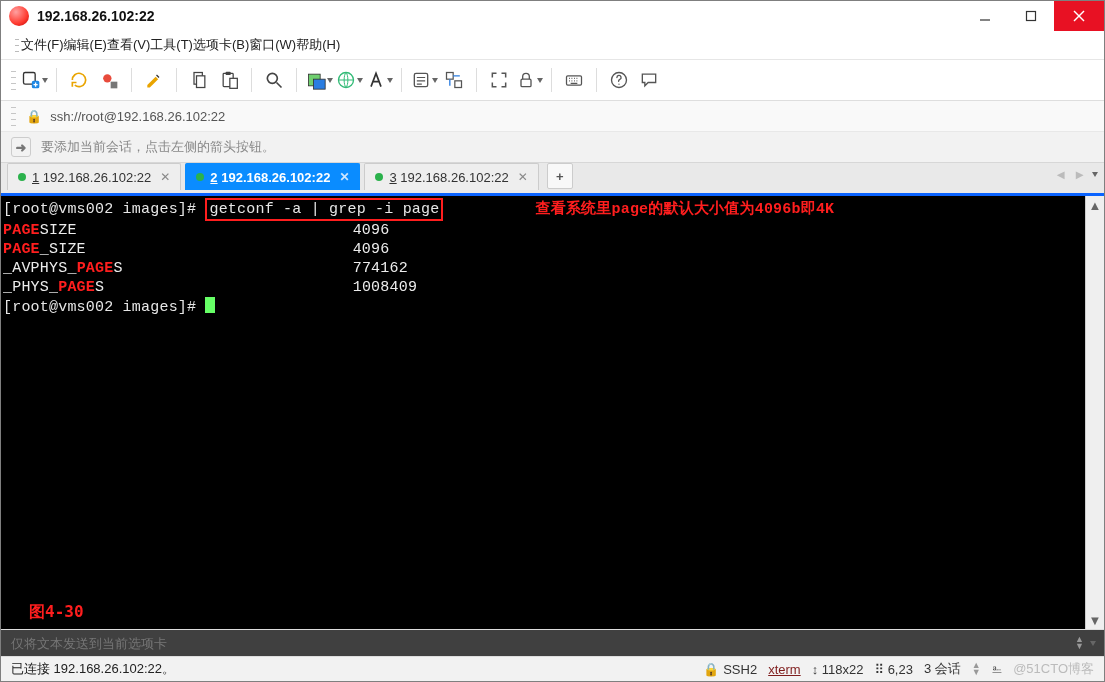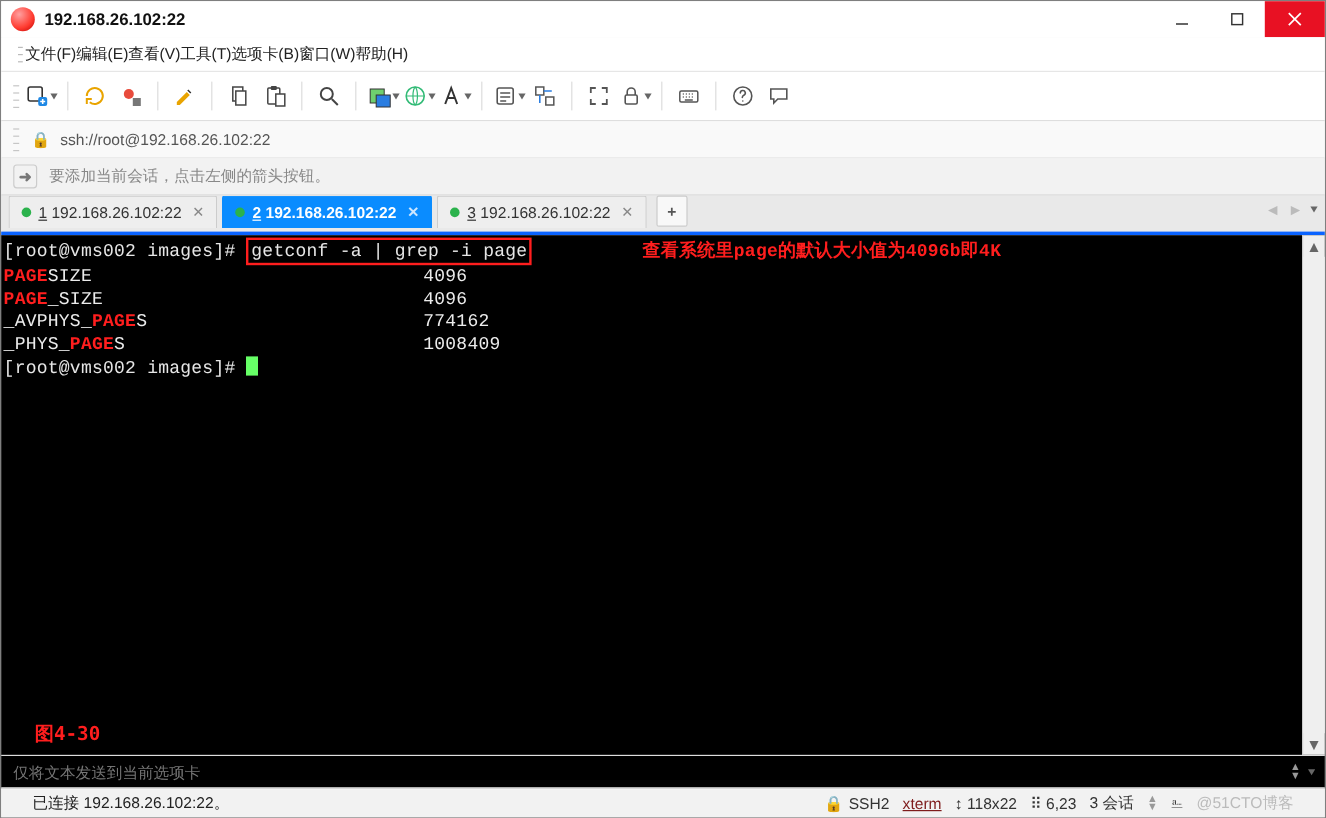--- a/index.html
+++ b/index.html
@@ -41,24 +41,24 @@
   .terminal { flex:1; font-family: Consolas, "Courier New", monospace; font-size:15px; line-height:19px; color:#ececec; padding:2px 2px 0 2px; white-space:pre; overflow:hidden; letter-spacing:.2px; }
   .hlred { color:#ff1e1e; font-weight:700;margin-top:25px; }
   .term-plain { color:#e6e6e6; }
   .cmd-box { border:2px solid #ff1e1e; padding:0px 2px; display:inline-block; color:#e6e6e6;text-align:right;}
   .ann { color:#ff1e1e; font-weight:700; }
   .cursor { display:inline-block; width:10px; height:16px; background:#66ff66; vertical-align:-2px; }
   .fig-label { position:absolute; left:28px; bottom:6px; color:#ff1e1e; font-weight:700; font-size:16px; font-family: Consolas, monospace;}
   .vscroll { width:18px; background:#efefef; border-left:1px solid #ccc; display:flex; flex-direction:column; }
   .vscroll .sbtn { height:18px; display:flex; align-items:center; justify-content:center; color:#666; }
   .vscroll .track { flex:1; background:#efefef; }
-  .send-row { height:26px; background:#000000; display:flex; align-items:center; padding:0 8px; border-top:1px solid #ddd; border-bottom:1px solid #ddd; }
+  .send-row { height:26px; background:#404040; display:flex; align-items:center; padding:0 8px; border-top:1px solid #ddd; border-bottom:1px solid #ddd; }
   .send-input { flex:1; border:none; background:transparent; color:#999; font-size:13px; outline:none; }
   .send-right { display:flex; align-items:center; gap:6px; color:#888; }
-  .statusbar { height:24px; background:#f2f2f2; display:flex; align-items:center; padding:0 26px; font-size:13px; color:#222; }
+  .statusbar { height:24px; background:#f2f2f2; display:flex; align-items:center; padding:0 10px; font-size:13px; color:#222; }
   .sb-left { flex:1; }
   .sb-items { display:flex; align-items:center; gap:11px; color:#333; }
   .sb-items .watermark { color:#bbb; position:relative; }
   .sb-items .dimtext { color:#7f1d1d;text-decoration:underline; }
   .tiny-arrows { display:flex; flex-direction:column; line-height:7px; color:#999; font-size:9px; }
 </style>
 </head>
 <body>
 
 <div class="window">

